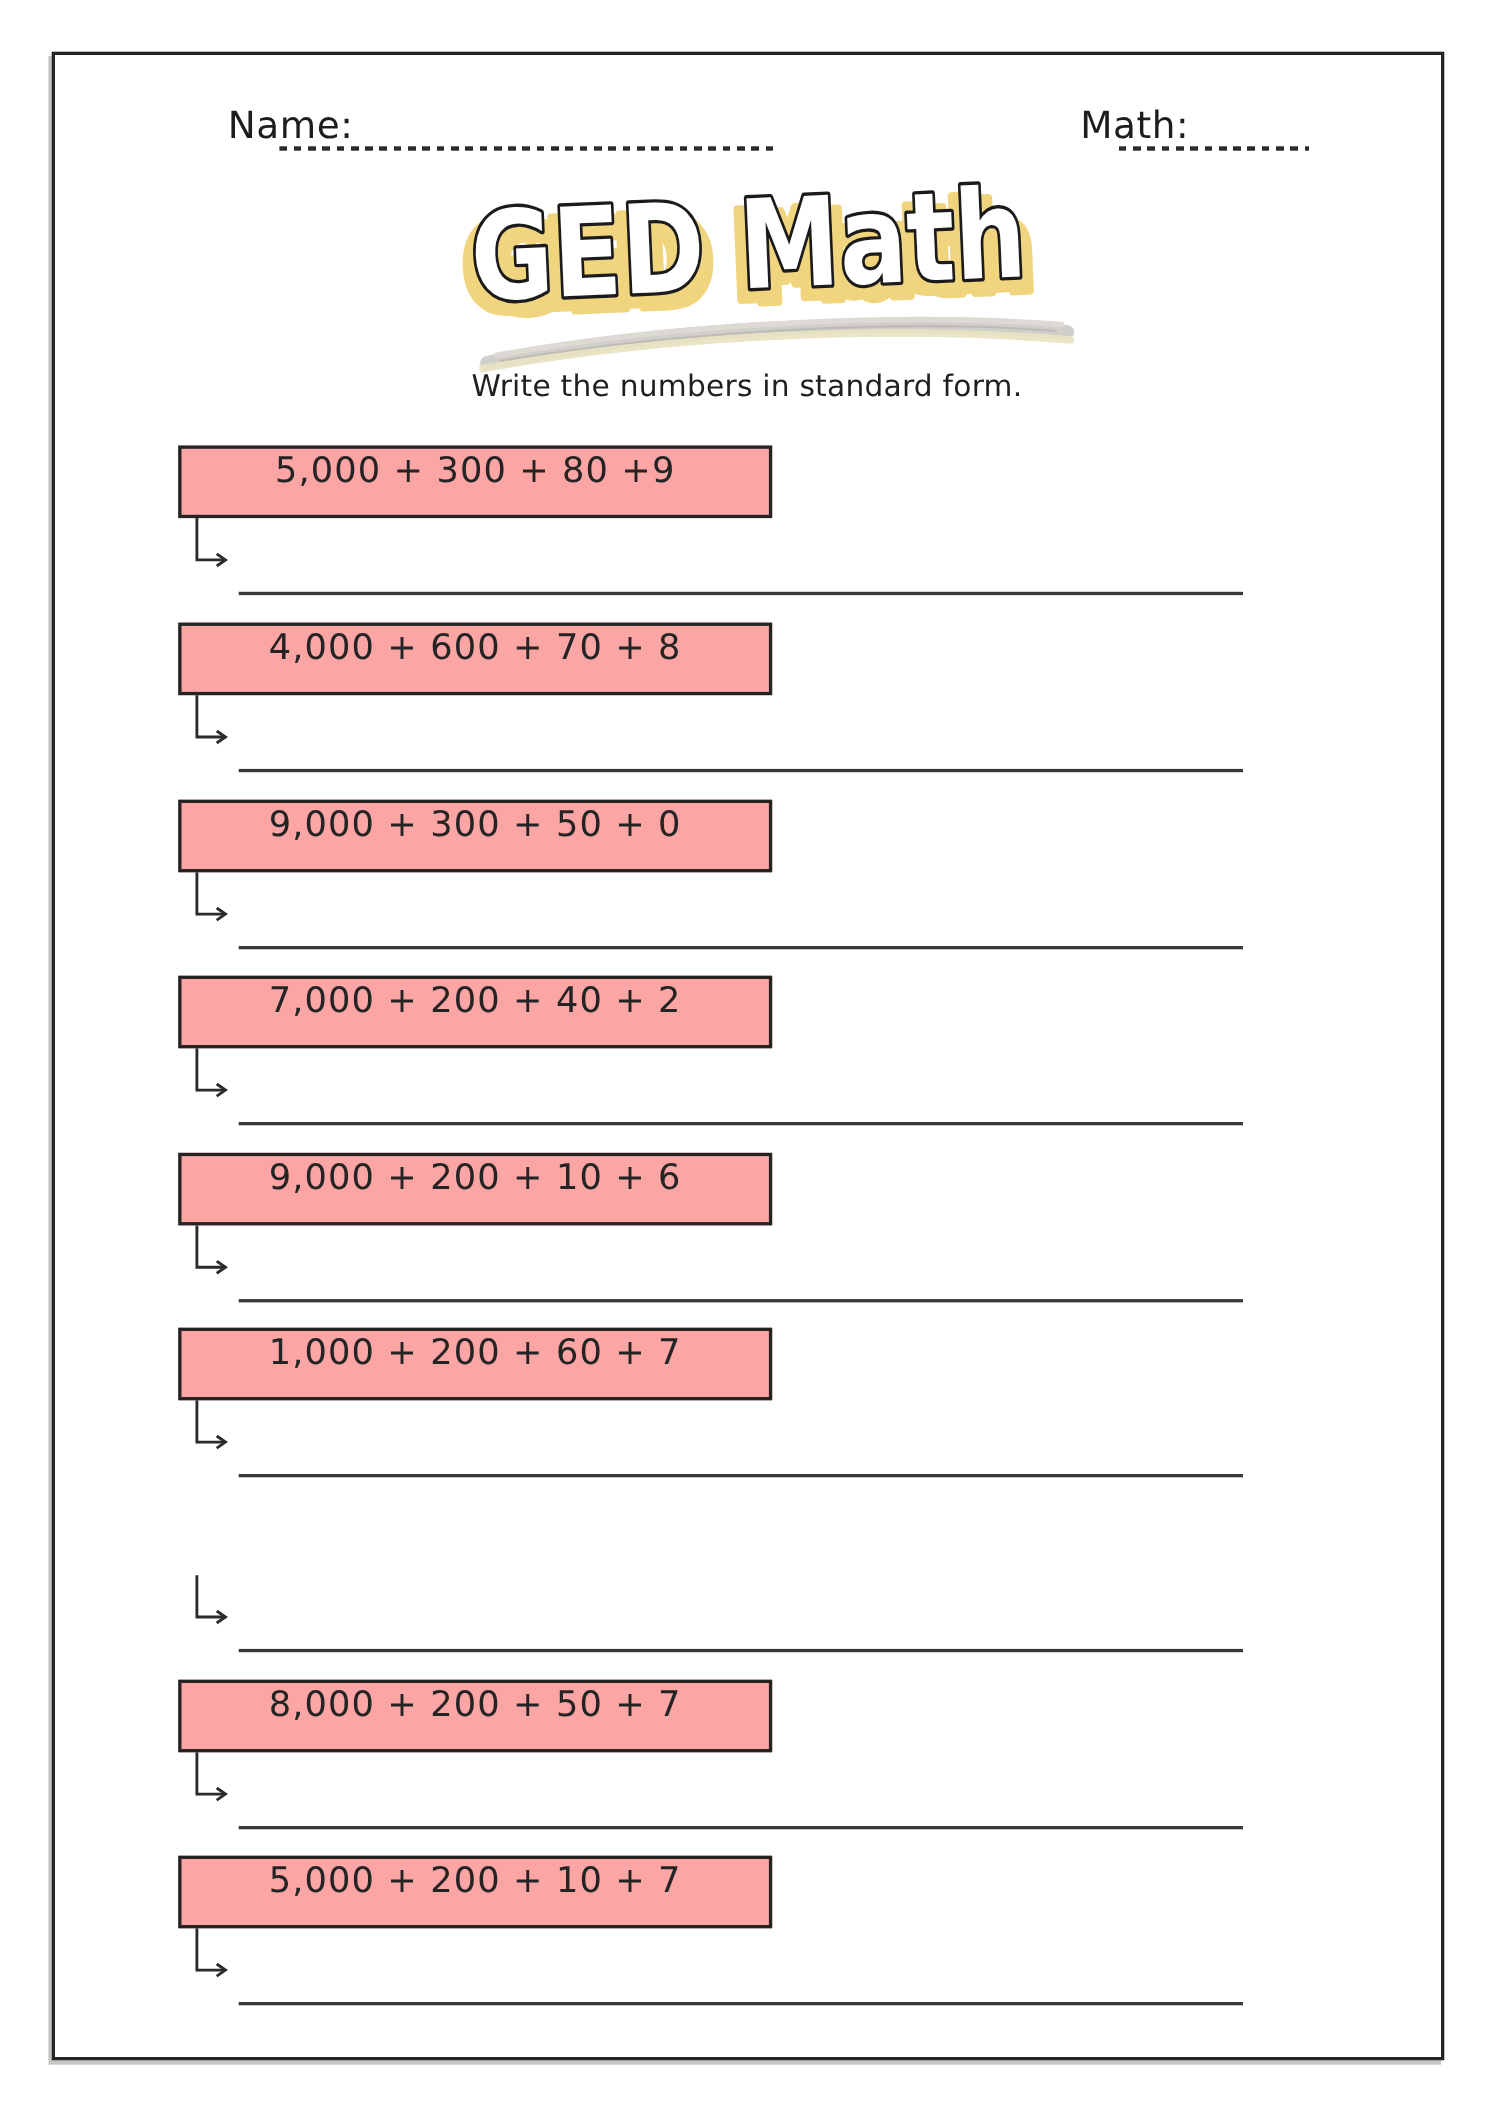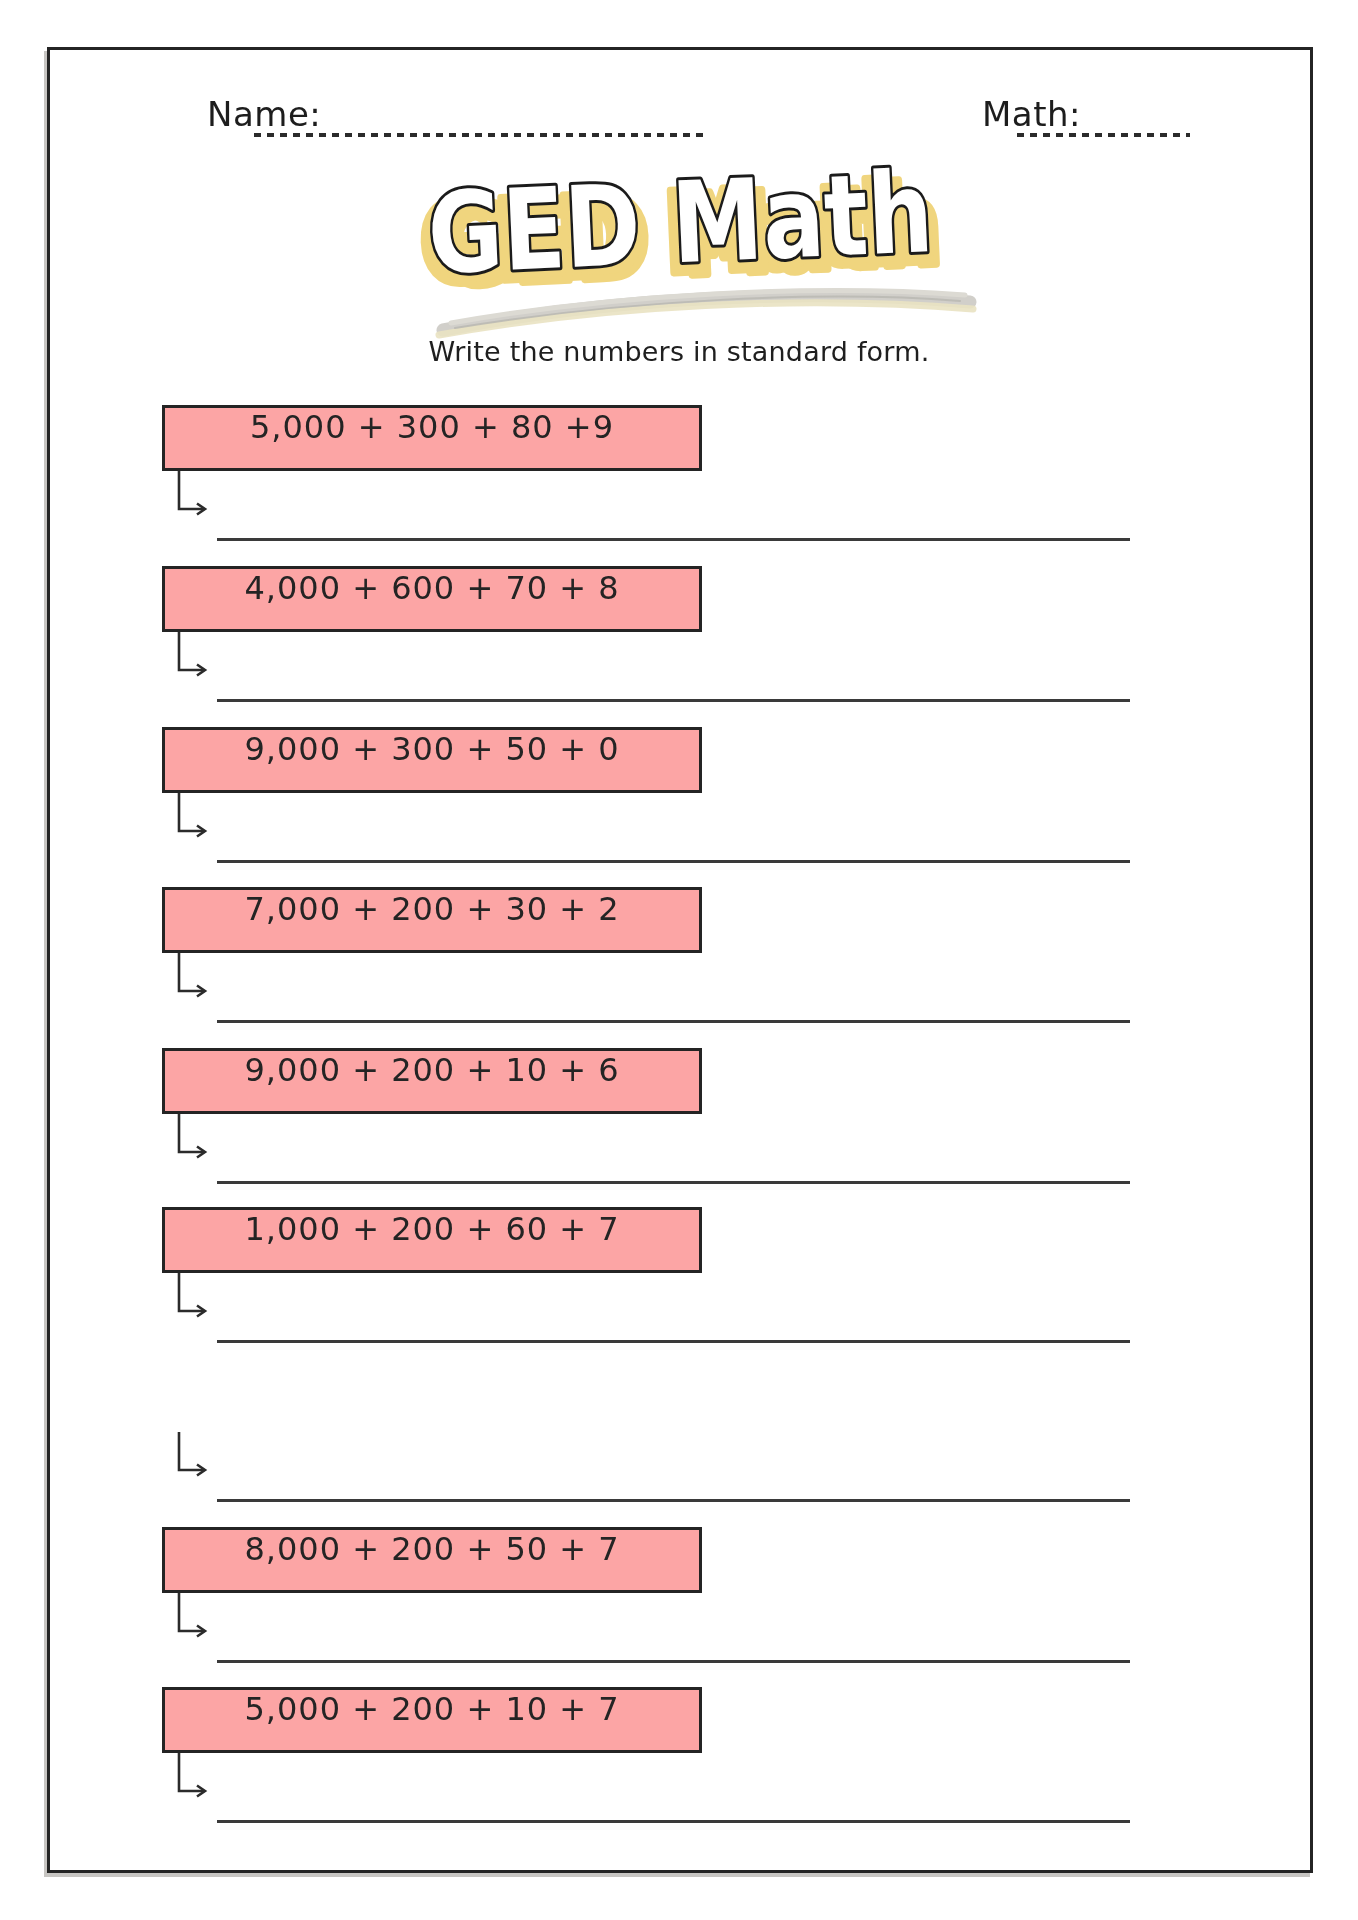--- a/index.html
+++ b/index.html
@@ -89,21 +89,21 @@
   </div>
   <svg class="arrow-svg" viewBox="0 0 40 48">
     <path d="M 3 0 V 38 H 27" fill="none" stroke="#2b2b2b" stroke-width="2.6"></path>
     <path d="M 21 32.5 L 29 38 L 21 43.5" fill="none" stroke="#2b2b2b" stroke-width="2.6"></path>
   </svg>
   <div class="answer-line"></div>
 </div>
 
 <div class="problem" style="top:887px">
   <div class="problem-box">
-    <span>7,000 + 200 + 30 + 2</span>
+    <span>7,000 + 200 + 40 + 2</span>
   </div>
   <svg class="arrow-svg" viewBox="0 0 40 48">
     <path d="M 3 0 V 38 H 27" fill="none" stroke="#2b2b2b" stroke-width="2.6"></path>
     <path d="M 21 32.5 L 29 38 L 21 43.5" fill="none" stroke="#2b2b2b" stroke-width="2.6"></path>
   </svg>
   <div class="answer-line"></div>
 </div>
 
 <div class="problem" style="top:1048px">
   <div class="problem-box">

